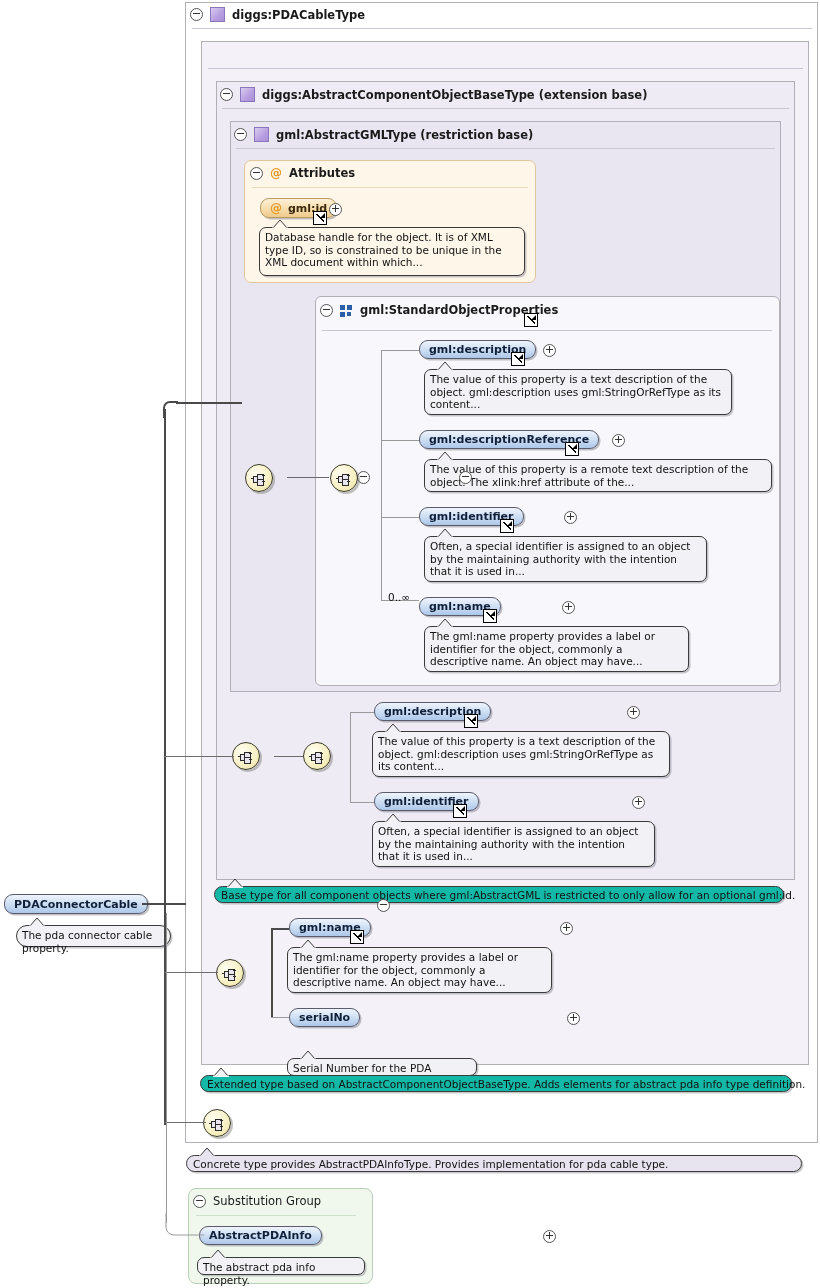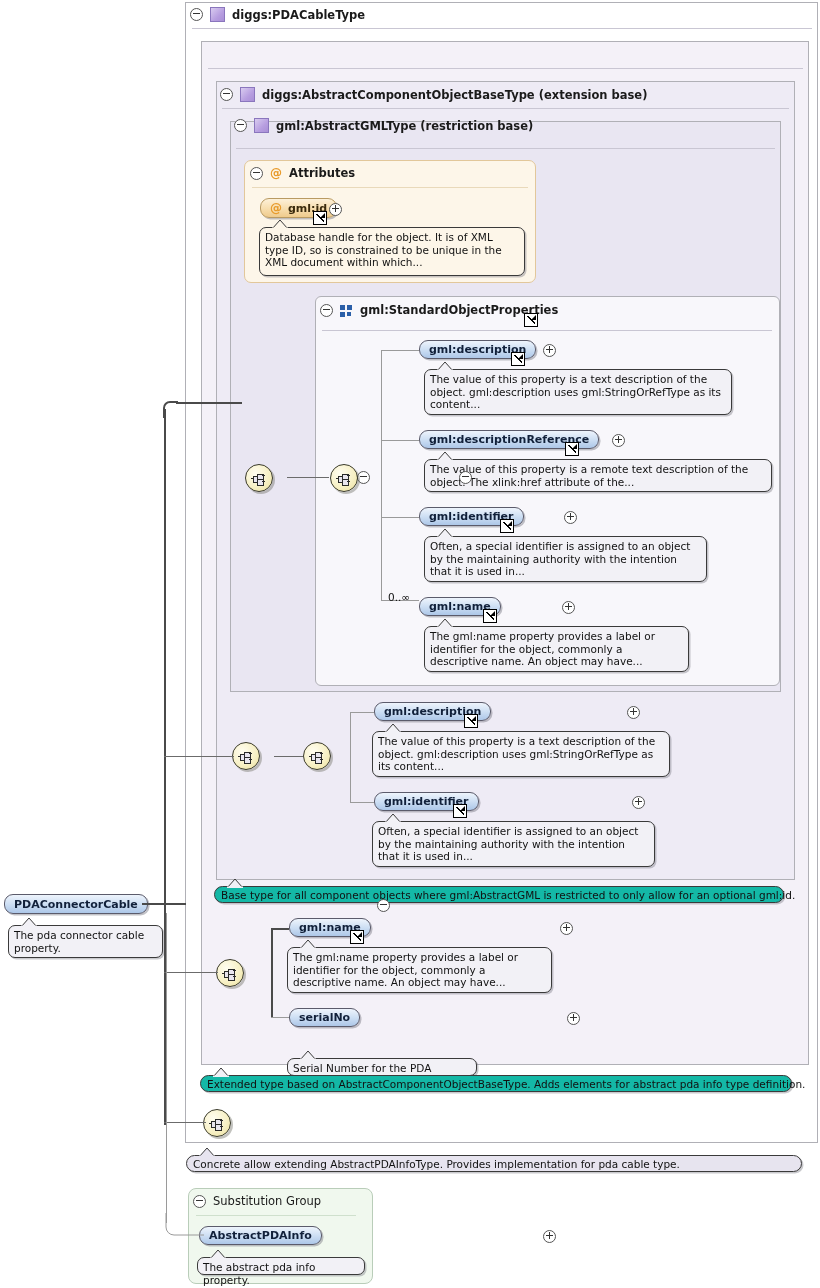--- a/index.html
+++ b/index.html
@@ -119,21 +119,21 @@
 
   <div class="tbrule" style="left:208px;top:68px;width:595px;"></div>
 
   <div class="tbhdr" style="left:220px;top:87px;">
     <span class="pm"></span>
     <span class="swatch"></span>
     <span>diggs:AbstractComponentObjectBaseType (extension base)</span>
   </div>
   <div class="tbrule" style="left:222px;top:108px;width:567px;"></div>
 
-  <div class="tbhdr" style="left:234px;top:118px;">
+  <div class="tbhdr" style="left:234px;top:127px;">
     <span class="pm"></span>
     <span class="swatch"></span>
     <span>gml:AbstractGMLType (restriction base)</span>
   </div>
   <div class="tbrule" style="left:236px;top:148px;width:539px;"></div>
 
   
   <div class="attrpanel" style="left:244px;top:160px;width:292px;height:123px;"></div>
   <div class="tbhdr" style="left:250px;top:166px;">
     <span class="pm"></span>
@@ -389,21 +389,21 @@
       <b style="left:11px;top:8px;width:3px;height:1px;"></b>
     </span>
   </div>
 
   
   <div class="annot" style="left:186px;top:1155px;width:616px;height:17px;">
     <svg class="tailpath" viewBox="0 0 16 9" style="top:-8px;left:12px;">
       <path d="M0,9 L8,0 L16,9" fill="#e7e4ef" stroke="#3a3a3a" stroke-width="1"></path>
       <path d="M0,8.5 L16,8.5" stroke="#e7e4ef" stroke-width="2"></path>
     </svg>
-    <span>Concrete allow extending AbstractPDAInfoType. Provides implementation for pda cable type.</span>
+    <span>Concrete type provides AbstractPDAInfoType. Provides implementation for pda cable type.</span>
   </div>
 
   
   <div class="subpanel" style="left:188px;top:1188px;width:185px;height:96px;"></div>
   <div class="tbhdr" style="left:193px;top:1194px;font-weight:normal;">
     <span class="pm"></span>
     <span>Substitution Group</span>
   </div>
   <div class="tbrule" style="left:196px;top:1215px;width:160px;background:#cfe0cd;"></div>
 
@@ -417,21 +417,21 @@
       <path d="M0,8.5 L16,8.5" stroke="#f2f1f6" stroke-width="2"></path>
     </svg>
     <span>The abstract pda info property.</span>
   </div>
 
   
   <div class="node root" style="left:4px;top:894px;height:20px;">
     <span>PDAConnectorCable</span>
   </div>
   <span class="pm abs" style="left:129px;top:899px;"></span>
-  <div class="bubble" style="left:8px;top:925px;width:155px;height:33px;">
+  <div class="bubble" style="left:16px;top:925px;width:155px;height:22px;border-radius:13px;">
     <svg class="tailpath" viewBox="0 0 16 9">
       <path d="M0,9 L8,0 L16,9" fill="#f2f1f6" stroke="#3a3a3a" stroke-width="1"></path>
       <path d="M0,8.5 L16,8.5" stroke="#f2f1f6" stroke-width="2"></path>
     </svg>
     <span>The pda connector cable property.</span>
   </div>
 
   
   
   <div class="ln thick h" style="left:142px;top:903px;width:44px;"></div>

